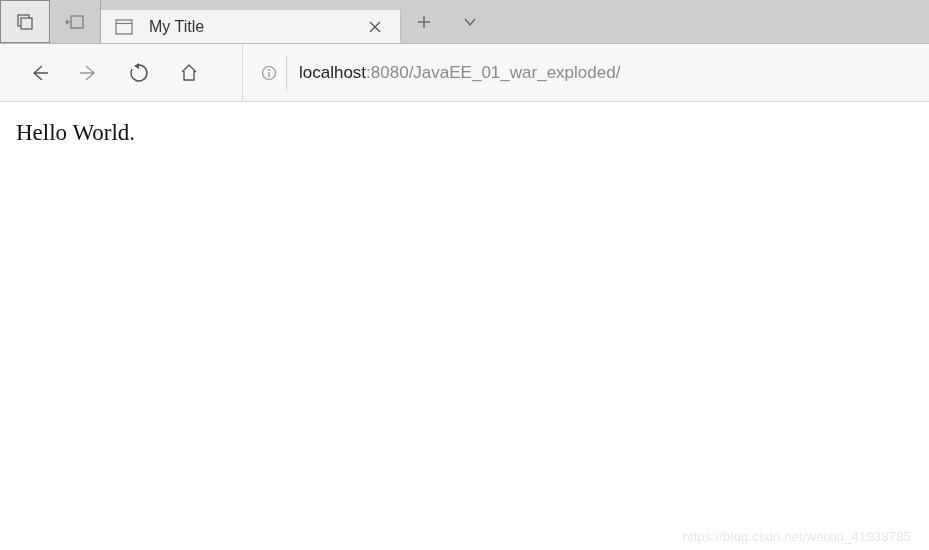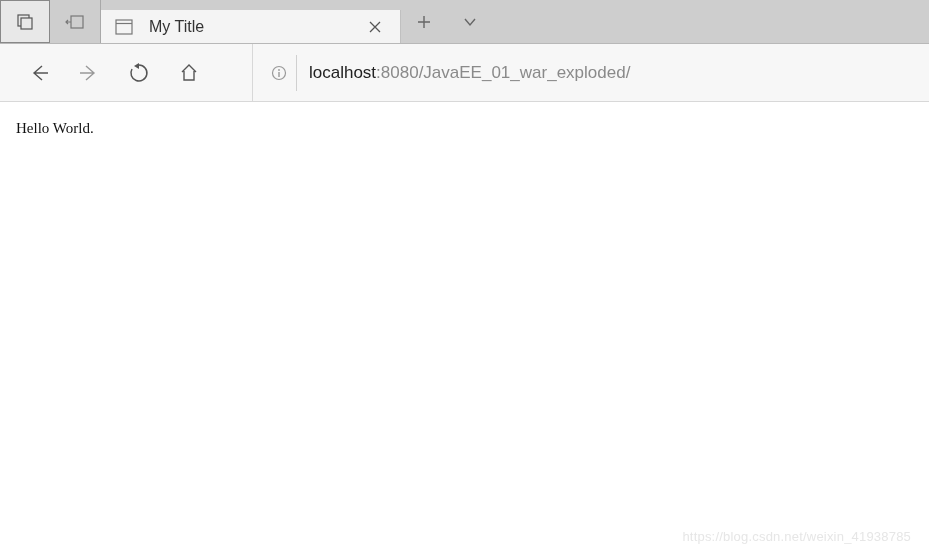--- a/index.html
+++ b/index.html
@@ -91,21 +91,21 @@
       display: flex;
       align-items: center;
       justify-content: center;
       color: #555;
     }
     .address-region {
       flex: 1;
       display: flex;
       align-items: center;
       height: 100%;
-      margin-left: 36px;
+      margin-left: 26px;
       border-left: 1px solid #d8d8d8;
       padding-left: 8px;
     }
     .info-btn {
       width: 36px;
       height: 36px;
       display: flex;
       align-items: center;
       justify-content: center;
       color: #888;
@@ -120,21 +120,21 @@
       border: none;
       outline: none;
       font-family: inherit;
       padding: 6px 0;
     }
     .url-host { color: #222; }
     .url-rest { color: #8a8a8a; }
     .viewport {
       padding: 18px 16px;
       font-family: "Times New Roman", serif;
-      font-size: 15px;
+      font-size: 23px;
       color: #111;
     }
     .watermark {
       position: absolute;
       right: 18px;
       bottom: 6px;
       font-size: 13px;
       color: #e6e6e6;
       font-family: Arial, sans-serif;
       letter-spacing: 0.2px;

